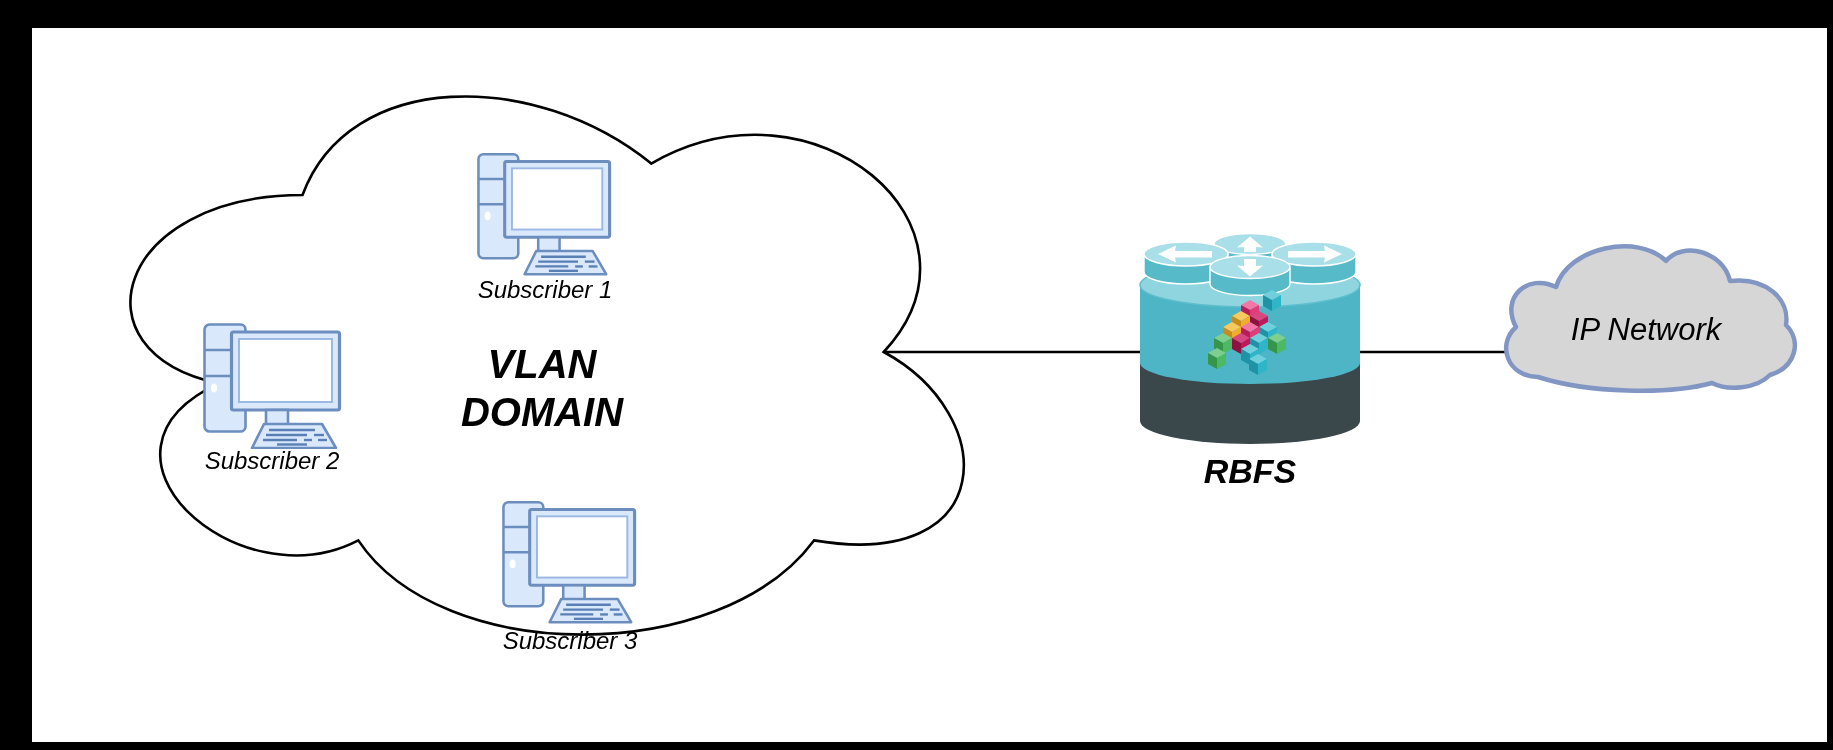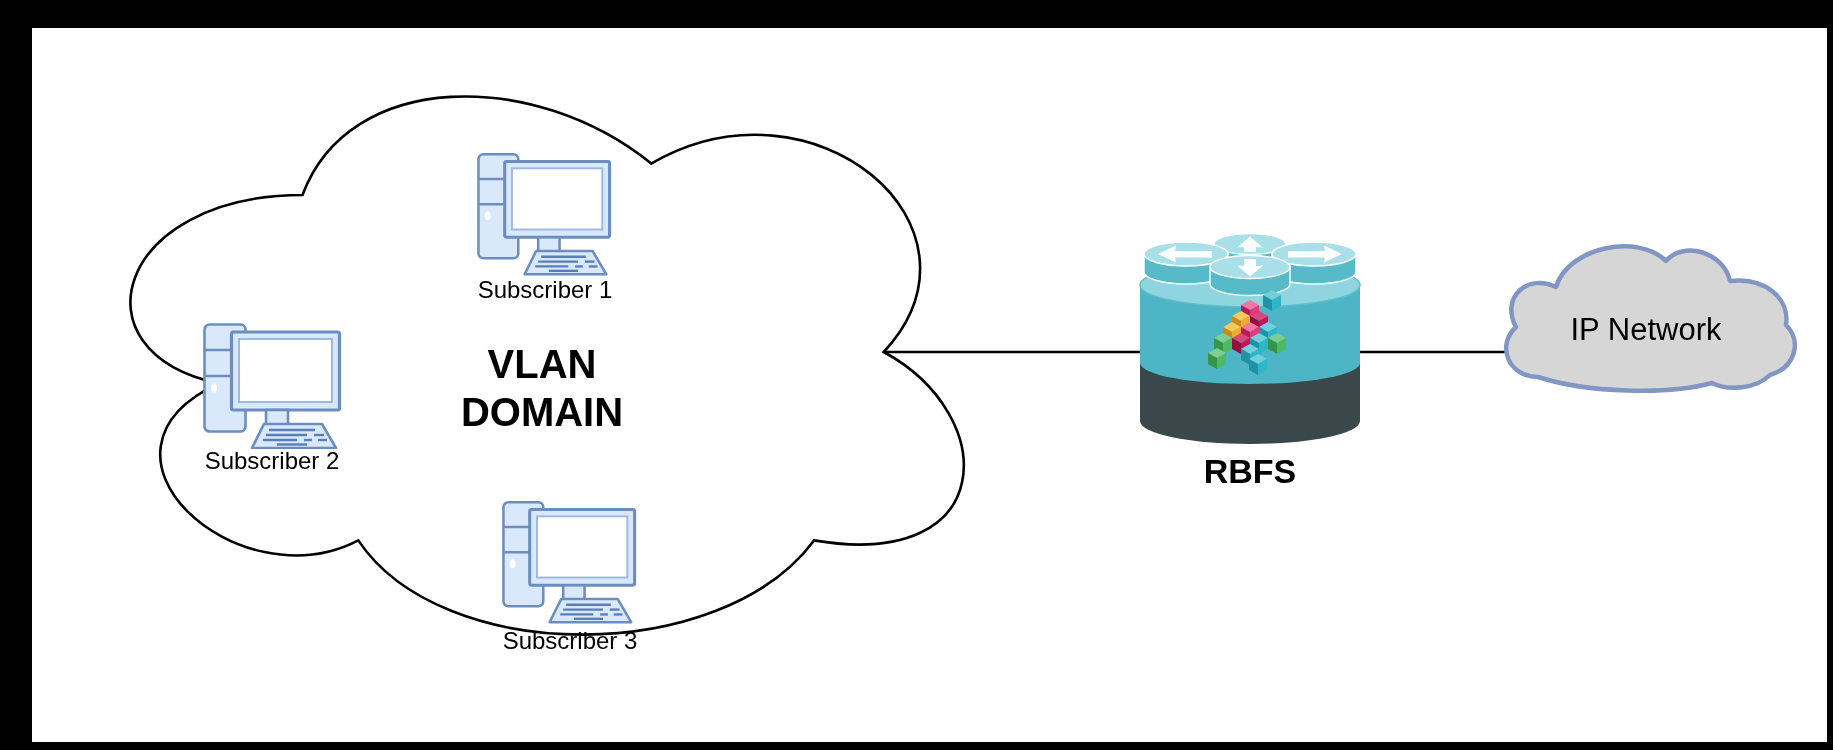--- a/index.html
+++ b/index.html
@@ -2,21 +2,21 @@
 <html><head>
 <meta charset="utf-8">
 <style>
   html,body{margin:0;padding:0;}
   body{
     width:1833px;height:750px;
     background:#000000;
     overflow:hidden;
     font-family:"Liberation Sans", sans-serif;
   }
-  #stage{position:relative;width:1833px;height:750px;}
+  #stage{position:relative;width:1833px;height:750px;font-style:italic;}
   svg{display:block;}
   text{font-family:"Liberation Sans", sans-serif;fill:#000000;}
   .node-label{font-size:24px;}
   .cloud-title{font-size:40px;font-weight:bold;}
   .router-label{font-size:34px;font-weight:bold;}
   .ipcloud-label{font-size:31px;}
 </style>
 </head>
 <body>
 

